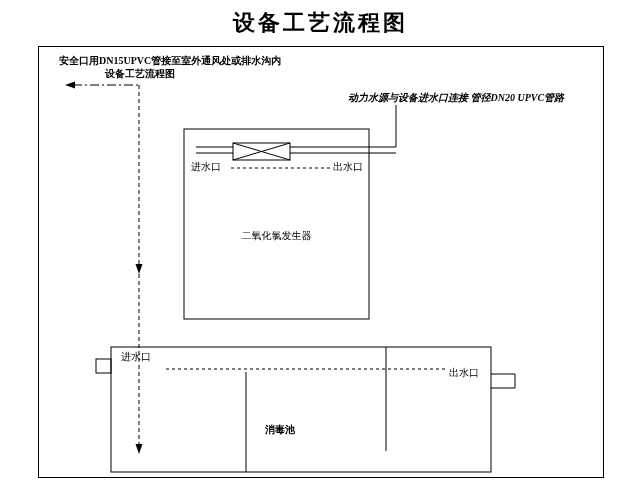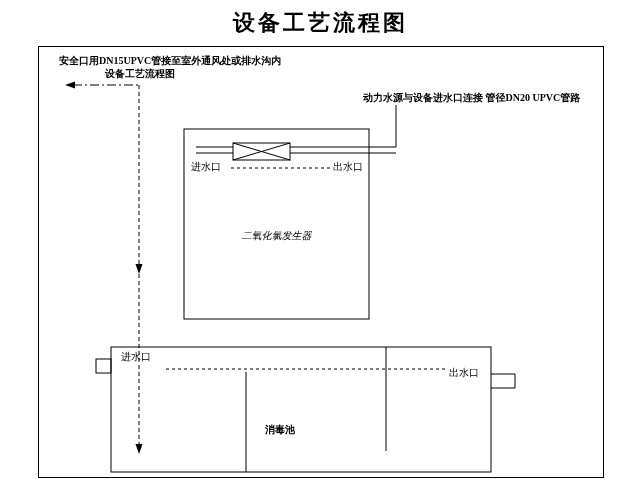--- a/index.html
+++ b/index.html
@@ -69,25 +69,25 @@
 
       <line x1="127" y1="322" x2="407" y2="322" stroke="#000" stroke-width="1" stroke-dasharray="3 3"></line>
 
       <line x1="207" y1="325" x2="207" y2="425" stroke="#000" stroke-width="1"></line>
       <line x1="347" y1="300" x2="347" y2="404" stroke="#000" stroke-width="1"></line>
     </svg>
 
     <div class="lbl note" style="left:20px; top:8px;">安全口用DN15UPVC管接至室外通风处或排水沟内</div>
     <div class="lbl note" style="left:66px; top:21px;">设备工艺流程图</div>
 
-    <div class="lbl note" style="left:324px; top:45px;">动力水源与设备进水口连接 管径DN20 UPVC管路</div>
+    <div class="lbl note" style="left:309px; top:45px;font-style:italic;">动力水源与设备进水口连接 管径DN20 UPVC管路</div>
 
     <div class="lbl" style="left:152px; top:114px;">进水口</div>
     <div class="lbl" style="left:294px; top:114px;">出水口</div>
-    <div class="lbl center-name" style="left:145px; top:183px; width:185px;font-style:italic;">二氧化氯发生器</div>
+    <div class="lbl center-name" style="left:145px; top:183px; width:185px;">二氧化氯发生器</div>
 
 
     <div class="lbl" style="left:82px; top:304px;">进水口</div>
     <div class="lbl" style="left:410px; top:320px;">出水口</div>
     <div class="lbl" style="left:226px; top:377px;font-weight:bold;">消毒池</div>
 
   </div>
 </div>
 
 </body></html>

